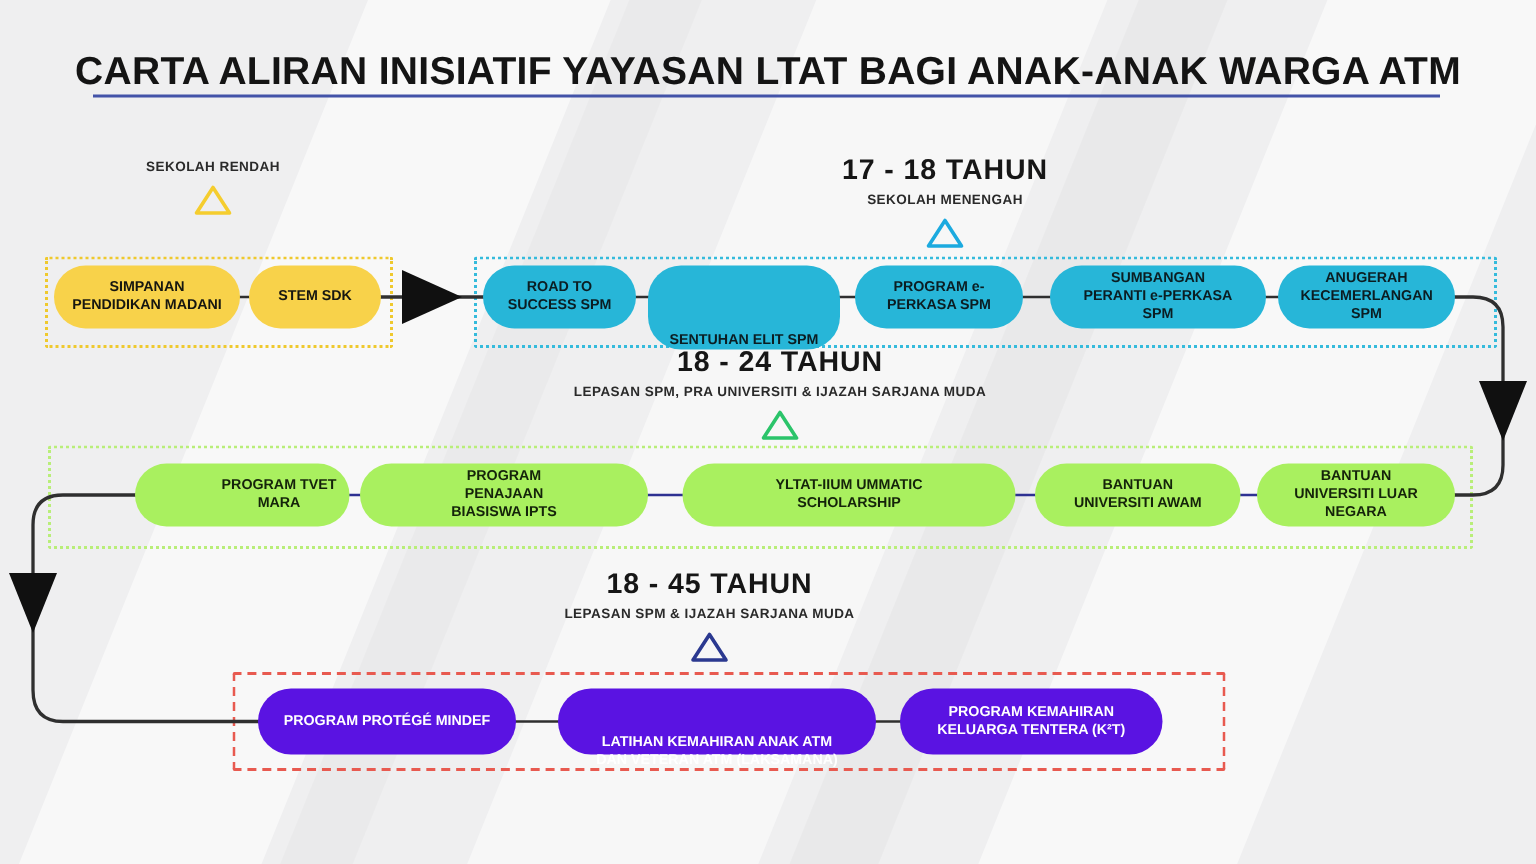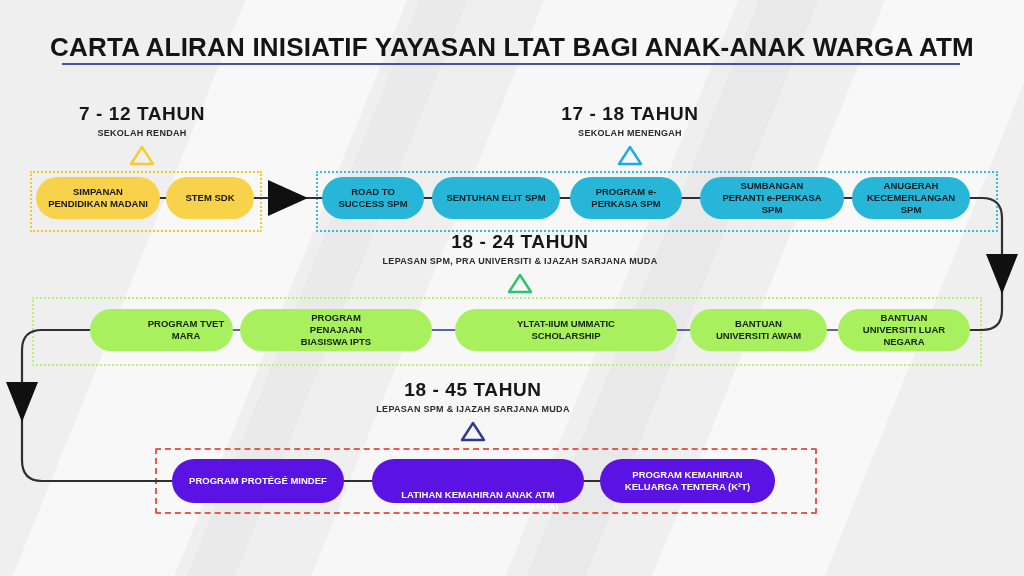--- a/index.html
+++ b/index.html
@@ -52,21 +52,21 @@
   .yellow { background:#f8d24a; color:#161610; }
   .cyan   { background:#27b6d8; color:#0b1d22; }
   .green  { background:#a9f05f; color:#14230a; }
   .purple { background:#5a13e2; color:#ffffff; }
 
   
   .p-simpanan { left:36px;  top:177px; width:124px; height:42px; }
   .p-stem     { left:166px; top:177px; width:88px;  height:42px; }
   
   .p-road     { left:322px; top:177px; width:102px; height:42px; }
-  .p-sentuhan { left:432px; top:177px; width:128px; height:42px; }
+  .p-sentuhan { left:432px; top:177px; width:128px; height:56px;align-items:flex-end; }
   .p-perkasa  { left:570px; top:177px; width:112px; height:42px; }
   .p-peranti  { left:700px; top:177px; width:144px; height:42px; }
   .p-anugerah { left:852px; top:177px; width:118px; height:42px; }
   
   .p-tvet     { left:90px;  top:309px; width:143px; height:42px;justify-content:flex-end; }
   .p-penajaan { left:240px; top:309px; width:192px; height:42px; }
   .p-ummatic  { left:455px; top:309px; width:222px; height:42px; }
   .p-awam     { left:690px; top:309px; width:137px; height:42px; }
   .p-luar     { left:838px; top:309px; width:132px; height:42px; }
   
@@ -95,21 +95,20 @@
   <div class="stripe s1"></div>
   <div class="stripe s2"></div>
   <div class="stripe s3"></div>
   <div class="stripe s4"></div>
   <div class="stripe s5"></div>
 
   <div class="page-title">CARTA ALIRAN INISIATIF  YAYASAN LTAT BAGI ANAK-ANAK WARGA ATM</div>
   <div class="title-underline"></div>
 
   <div class="stage-header hdr-1">
-    <div class="age">7 - 12 TAHUN</div>
     <div class="sub">SEKOLAH RENDAH</div>
     <svg class="tri" width="28" height="23">
       <polygon points="14,3 25,20 3,20" fill="none" stroke="#f5cd2e" stroke-width="2.4" stroke-linejoin="round"></polygon>
     </svg>
   </div>
 
   <div class="stage-header hdr-2">
     <div class="age">17 - 18 TAHUN</div>
     <div class="sub">SEKOLAH MENENGAH</div>
     <svg class="tri" width="28" height="23">

